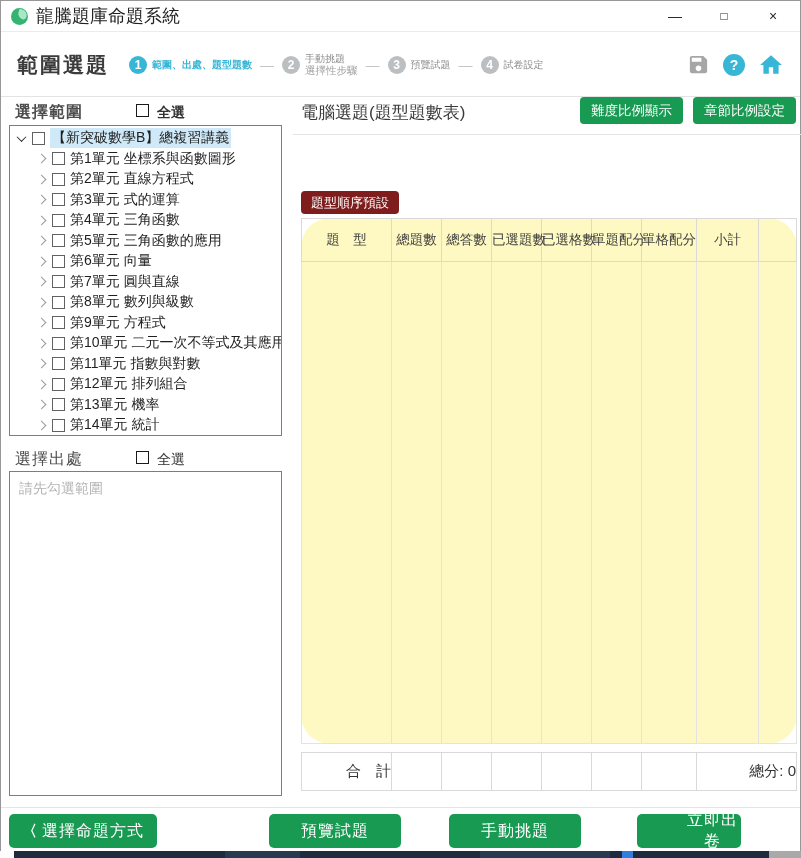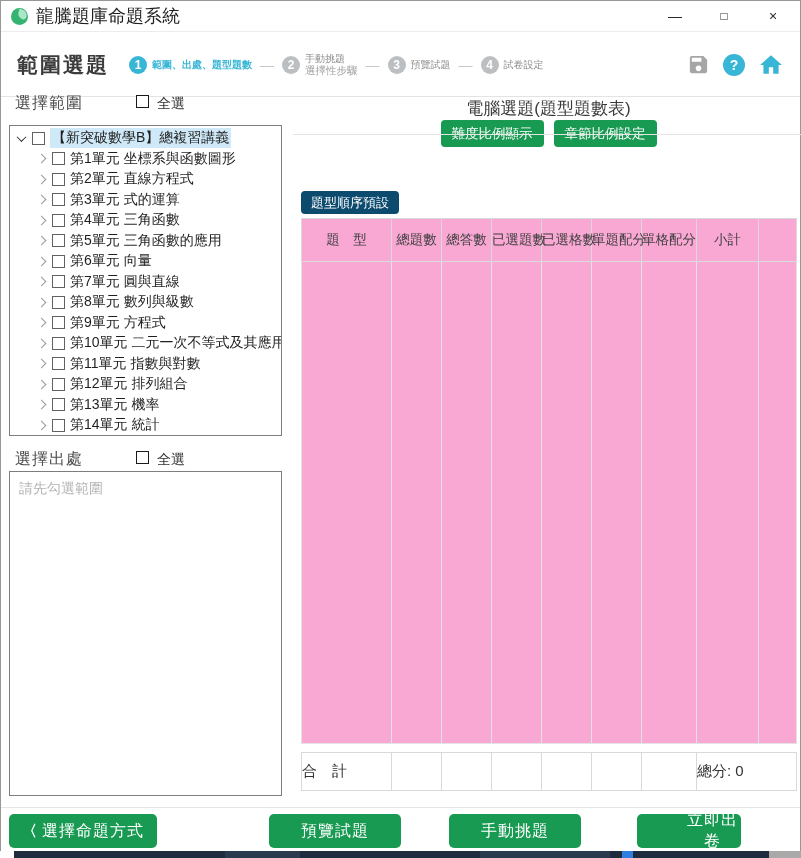--- a/index.html
+++ b/index.html
@@ -38,61 +38,61 @@
   .icon-help { width:22px; height:22px; border-radius:50%; background:#38b6d6; color:#fff;
                font-size:14px; font-weight:bold; display:flex; align-items:center; justify-content:center; }
   .icon-home svg { width:26px; height:26px; fill:#38b6d6; display:block; }
 
   
   .sec-row { position:absolute; left:14px; width:170px; display:flex; align-items:center; justify-content:space-between; }
   .sec-label { font-size:16px; color:#4d4d4d; letter-spacing:1px; }
   .chk-wrap { display:flex; gap:8px; }
   .cbox { width:13px; height:13px; border:1.5px solid #1a1a1a; background:#fff; flex:none; }
   .chk-label { font-size:14px; color:#333; }
-  .row-range { top:92px; }
+  .row-range { top:101px;font-weight:bold; }
   .row-source { top:448px; }
 
   .tree-box { position:absolute; left:8px; top:124px; width:273px; height:311px;
               border:1px solid #7d7d7d; background:#fff; overflow:hidden; padding-top:2px; }
   .tree-row { height:20.5px; display:flex; align-items:center; padding-left:8px; font-size:14px; color:#1f1f1f; }
   .tree-row.child { padding-left:28px; }
   .chev { width:7px; height:7px; border-right:1.6px solid #333; border-bottom:1.6px solid #333;
           flex:none; margin-right:7px; }
   .chev.down { transform:rotate(45deg) translate(-1px,-1px); }
   .chev.right { transform:rotate(-45deg); border-color:#9a9a9a; }
   .tree-cbox { width:13px; height:13px; border:1px solid #616161; background:#fff; flex:none; margin-right:5px; }
   .tlabel { white-space:nowrap; }
   .tlabel.hl { background:#cfe9f8; padding:1px 2px; }
 
   .source-box { position:absolute; left:8px; top:470px; width:273px; height:325px;
                 border:1px solid #7d7d7d; background:#fff; padding:7px 9px; }
   .placeholder { font-size:14px; color:#b4b4b4; }
 
   
   .main-titlebar { position:absolute; left:300px; top:96px; width:495px; display:flex;
-                   align-items:center; justify-content:space-between;flex-direction:column; }
+                   align-items:flex-end; justify-content:space-between; }
   .main-title { font-size:17px; color:#3a3a3a; }
   .ratio-btns { display:flex; gap:10px; }
   .gbtn-sm { background:#189a52; color:#fff; border:none; border-radius:4px; height:27px;
              padding:0 11px; font-size:13.5px; font-family:inherit; cursor:pointer; }
   .rp-divider { position:absolute; left:292px; top:133px; width:509px; height:1px; background:#e4e4e4; }
-  .pill { position:absolute; left:300px; top:190px; height:23px; background:#0c4a6e; color:#fff;
+  .pill { position:absolute; left:300px; top:190px; height:23px; background:#7f1d1d; color:#fff;
           border:none; border-radius:4px; font-size:13px; font-family:inherit; padding:0 10px;
           display:inline-flex; align-items:center; cursor:pointer; }
 
   table.qtable { position:absolute; left:300px; top:217px; width:495px; border-collapse:collapse;
-                 table-layout:fixed; background:#f9a8d4; }
+                 table-layout:fixed; background:#fef9c3;border-radius:29px; }
   table.qtable th { height:43px; font-size:13.5px; font-weight:400; color:#3f3f3f; text-align:center;
                     border:1px solid #d9d9d9; white-space:nowrap; overflow:visible; padding:0; }
   table.qtable td.body-cell { height:482px; border:1px solid #e3e3e3; border-top:1px solid #d9d9d9; }
   table.qtable { border:1px solid #d4d4d4; }
 
   table.sumtable { position:absolute; left:300px; top:751px; width:495px; border-collapse:collapse;
                    table-layout:fixed; background:#fff; }
-  table.sumtable td { height:38px; border:1px solid #d9d9d9; font-size:15px; color:#333; text-align:left; }
+  table.sumtable td { height:38px; border:1px solid #d9d9d9; font-size:15px; color:#333; text-align:right; }
   .total-cell { color:#f44336; font-size:15px; }
 
   
   .footer { position:absolute; left:0; top:806px; width:100%; height:45px; background:#fff;
             border-top:1px solid #e5e5e5; }
   .gbtn { position:absolute; top:6px; height:34px; background:#189a52; color:#fff; border:none;
           border-radius:5px; font-size:16px; font-family:inherit; cursor:pointer;
           display:flex; align-items:center; justify-content:center; letter-spacing:1px; }
   .btn-back { left:8px; width:148px; gap:4px; }
   .btn-back .arrow { font-weight:bold; font-size:15px; }

